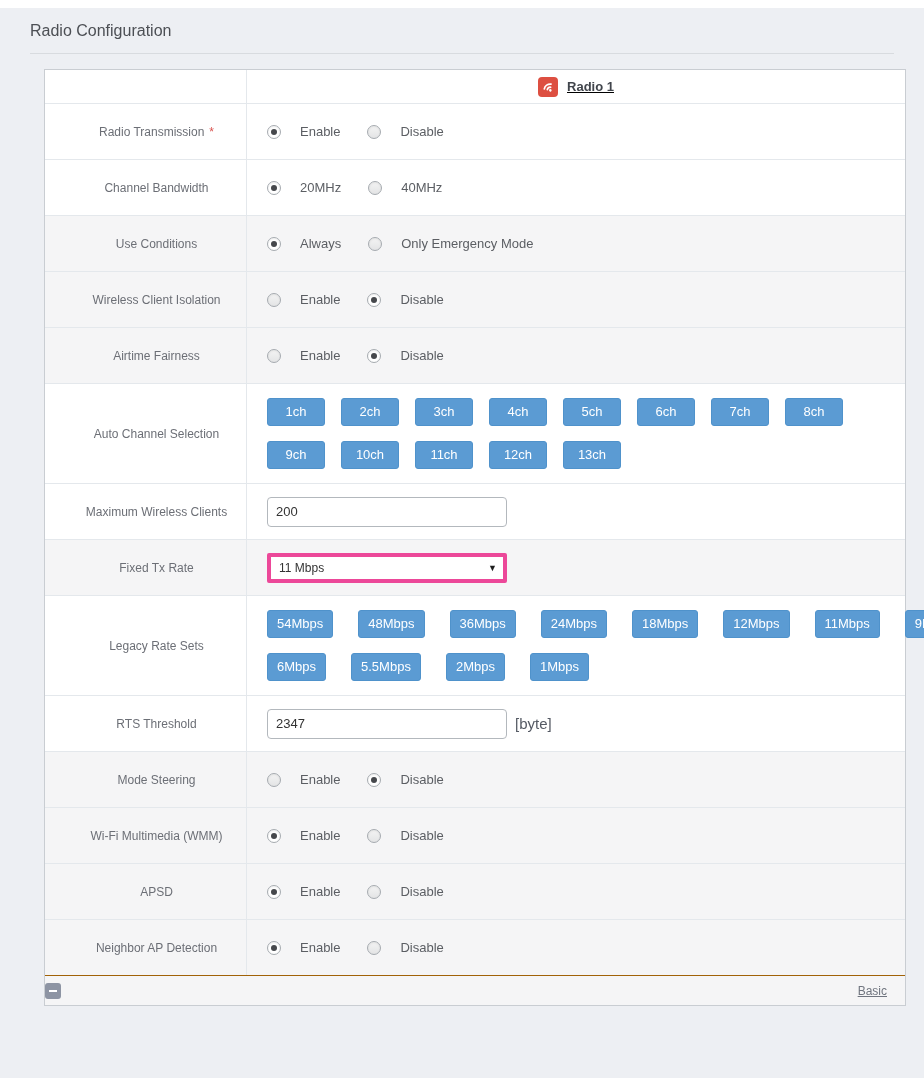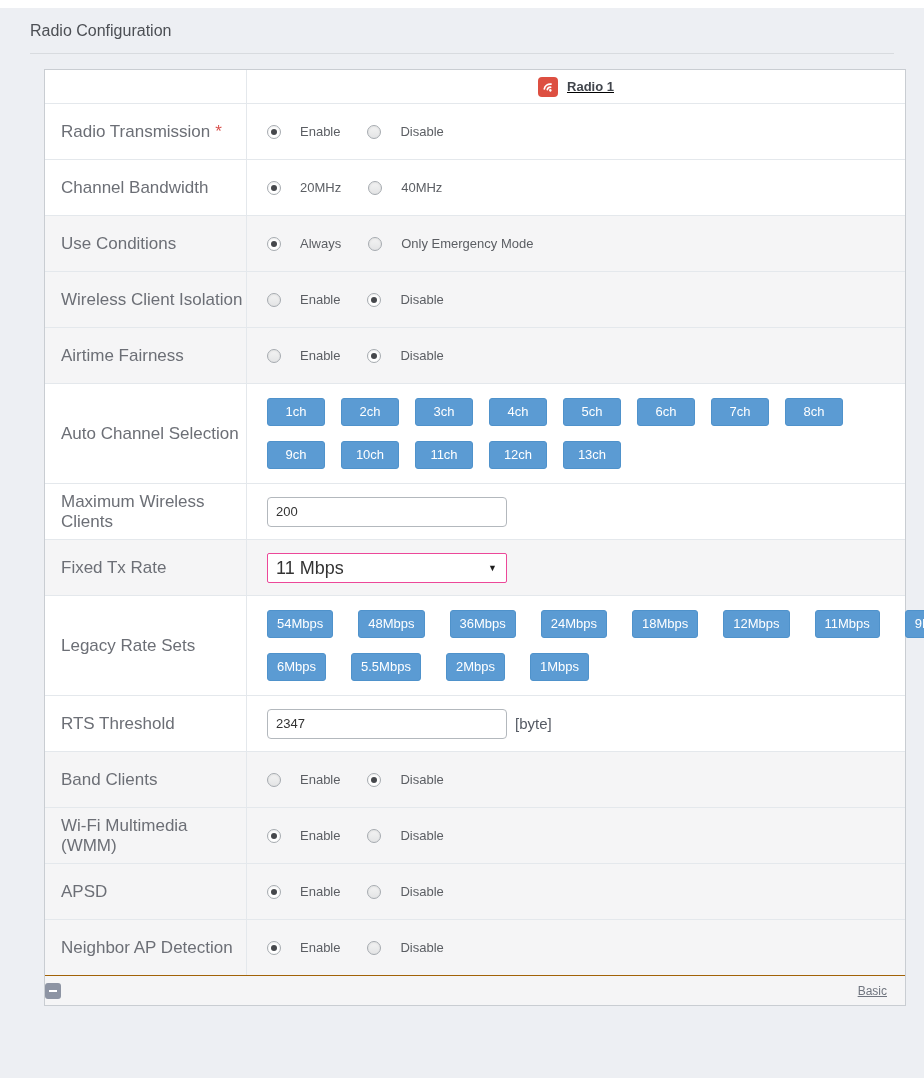--- a/index.html
+++ b/index.html
@@ -24,22 +24,22 @@
     border: 1px solid #c9cdd2;
   }
   .trow { display: flex; min-height: 56px; border-top: 1px solid #e4e8ec; }
   .trow:first-child { border-top: none; }
   .trow.shaded { background: #f5f5f6; }
   .trow.tall { min-height: 95px; }
   .cell-label {
     width: 202px; flex: 0 0 202px;
     border-right: 1px solid #e4e8ec;
     display: flex; align-items: center;
-    padding-left: 16px;
-    color: #6c6f76; font-size: 17px;
+    padding-left: 22px;
+    color: #6c6f76; font-size: 12px; justify-content: center;
   }
   .cell-content { flex: 1; display: flex; align-items: center; padding-left: 20px; }
   .req { color: #d9534f; margin-left: 5px; }
 
   
   .thead { min-height: 33px; }
   .thead .cell-content { justify-content: center; padding-left: 0; text-decoration: underline; }
   .radio-title { font-weight: 700; font-size: 13px; color: #41454c; }
   .wifi-badge {
     width: 20px; height: 20px; border-radius: 4px;
@@ -82,23 +82,23 @@
     border: 1px solid #b3b8bd; border-radius: 4px;
     padding: 0 8px; font-size: 13px; color: #333;
     font-family: "Liberation Sans", sans-serif;
     background: #fff;
   }
   .suffix { margin-left: 8px; font-size: 15px; color: #555a64; }
   .select-wrap { position: relative; width: 240px; }
   .select-wrap select {
     width: 100%; height: 30px;
     -webkit-appearance: none; -moz-appearance: none; appearance: none;
-    border: 1px solid #ec4899; border-radius: 2px;
+    border: 4px solid #ec4899; border-radius: 2px;
     background: #fff; padding: 0 8px;
-    font-size: 18px; color: #333;
+    font-size: 12px; color: #333;
     font-family: "Liberation Sans", sans-serif;
   }
   .select-wrap::after {
     content: "\25BC"; position: absolute; right: 10px; top: 50%;
     transform: translateY(-50%); font-size: 9px; color: #1e1e1e; pointer-events: none;
   }
 
   
   .tfoot {
     min-height: 30px; border-top: 1px solid #a16207; background: #f5f5f6;
@@ -283,21 +283,21 @@
 
   <div class="trow">
     <div class="cell-label">RTS Threshold</div>
     <div class="cell-content">
       <input class="text-input" type="text" value="2347" style="">
       <span class="suffix">[byte]</span>
     </div>
   </div>
 
   <div class="trow shaded">
-    <div class="cell-label">Band Clients</div>
+    <div class="cell-label">Mode Steering</div>
     <div class="cell-content">
       <span class="opt">
         <span class="radio"></span>
         <span class="opt-label">Enable</span>
       </span>
       <span class="opt">
         <span class="radio checked"></span>
         <span class="opt-label">Disable</span>
       </span>
     </div>

